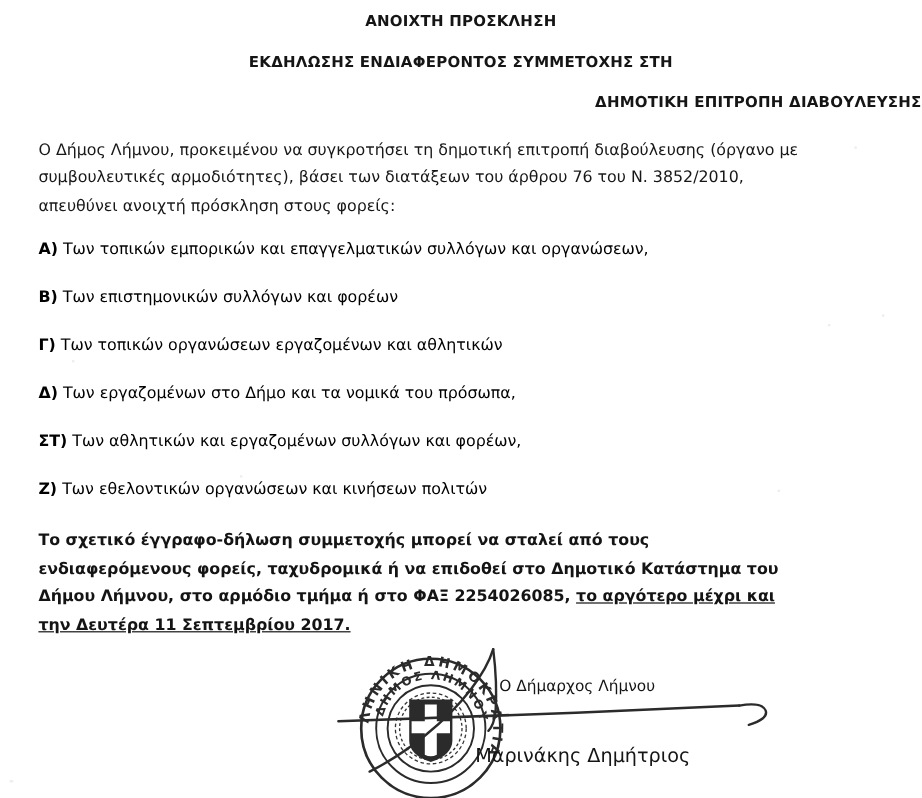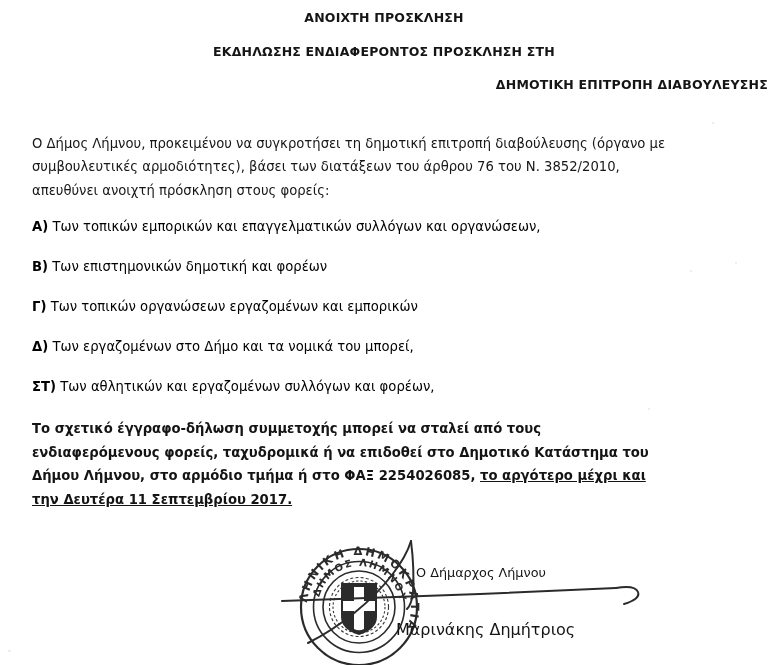--- a/index.html
+++ b/index.html
@@ -37,21 +37,21 @@
   }
   .heading-line.l1 { margin: 0 0 0 0; padding: 4px 0 0 0; }
   .heading-line.l2 { padding: 21px 0 0 0; }
   .heading-line.l3 { padding: 21px 0 0 0; text-align: right; }
 
   
   .content {
     padding: 0 100px 0 32px;
   }
   .intro {
-    margin-top: 40px;
+    margin-top: 22px;
     font-size: 13.2px;
     line-height: 23.5px;
     color: #171717;
     text-align: left;
   }
   .list {
     margin-top: 15px;
   }
   .list-item {
     font-size: 13.2px;
@@ -122,43 +122,46 @@
     opacity: 0.35;
   }
 </style>
 </head>
 <body>
 
 <div class="page">
 
   <div class="heading-block">
     <div class="heading-line l1">ΑΝΟΙΧΤΗ ΠΡΟΣΚΛΗΣΗ</div>
-    <div class="heading-line l2">ΕΚΔΗΛΩΣΗΣ ΕΝΔΙΑΦΕΡΟΝΤΟΣ ΠΡΟΣΚΛΗΣΗ ΣΤΗ</div>
+    <div class="heading-line l2">ΕΚΔΗΛΩΣΗΣ ΕΝΔΙΑΦΕΡΟΝΤΟΣ ΣΥΜΜΕΤΟΧΗΣ ΣΤΗ</div>
     <div class="heading-line l3">ΔΗΜΟΤΙΚΗ ΕΠΙΤΡΟΠΗ ΔΙΑΒΟΥΛΕΥΣΗΣ</div>
   </div>
 
   <div class="content">
 
     <p class="intro">Ο Δήμος Λήμνου, προκειμένου να συγκροτήσει τη δημοτική επιτροπή διαβούλευσης (όργανο με συμβουλευτικές αρμοδιότητες), βάσει των διατάξεων του άρθρου 76 του Ν. 3852/2010, απευθύνει ανοιχτή  πρόσκληση στους φορείς:</p>
 
     <div class="list">
       <div class="list-item">
         <span class="marker">Α)</span><span> Των τοπικών εμπορικών και επαγγελματικών συλλόγων και οργανώσεων,</span>
       </div>
       <div class="list-item">
-        <span class="marker">Β)</span><span> Των επιστημονικών δημοτική και φορέων</span>
-      </div>
-      <div class="list-item">
-        <span class="marker">Γ)</span><span> Των τοπικών οργανώσεων εργαζομένων και εμπορικών</span>
-      </div>
-      <div class="list-item">
-        <span class="marker">Δ)</span><span> Των εργαζομένων στο Δήμο και τα νομικά του μπορεί,</span>
+        <span class="marker">Β)</span><span> Των επιστημονικών συλλόγων και φορέων</span>
+      </div>
+      <div class="list-item">
+        <span class="marker">Γ)</span><span> Των τοπικών οργανώσεων εργαζομένων και αθλητικών</span>
+      </div>
+      <div class="list-item">
+        <span class="marker">Δ)</span><span> Των εργαζομένων στο Δήμο και τα νομικά του πρόσωπα,</span>
       </div>
       <div class="list-item">
         <span class="marker">ΣΤ)</span><span> Των αθλητικών και εργαζομένων συλλόγων και φορέων,</span>
+      </div>
+      <div class="list-item">
+        <span class="marker">Ζ)</span><span> Των εθελοντικών οργανώσεων και κινήσεων πολιτών</span>
       </div>
     </div>
 
     <p class="bold-para"><span>Το σχετικό έγγραφο-δήλωση συμμετοχής μπορεί να σταλεί από τους ενδιαφερόμενους φορείς, ταχυδρομικά ή να επιδοθεί στο Δημοτικό Κατάστημα του Δήμου Λήμνου, στο αρμόδιο τμήμα ή στο ΦΑΞ  2254026085, </span><span class="deadline">το αργότερο μέχρι και την Δευτέρα 11 Σεπτεμβρίου 2017.</span></p>
 
   </div>
 
   <div class="sig-zone">
 
     <svg class="seal" viewBox="0 0 124 124">

